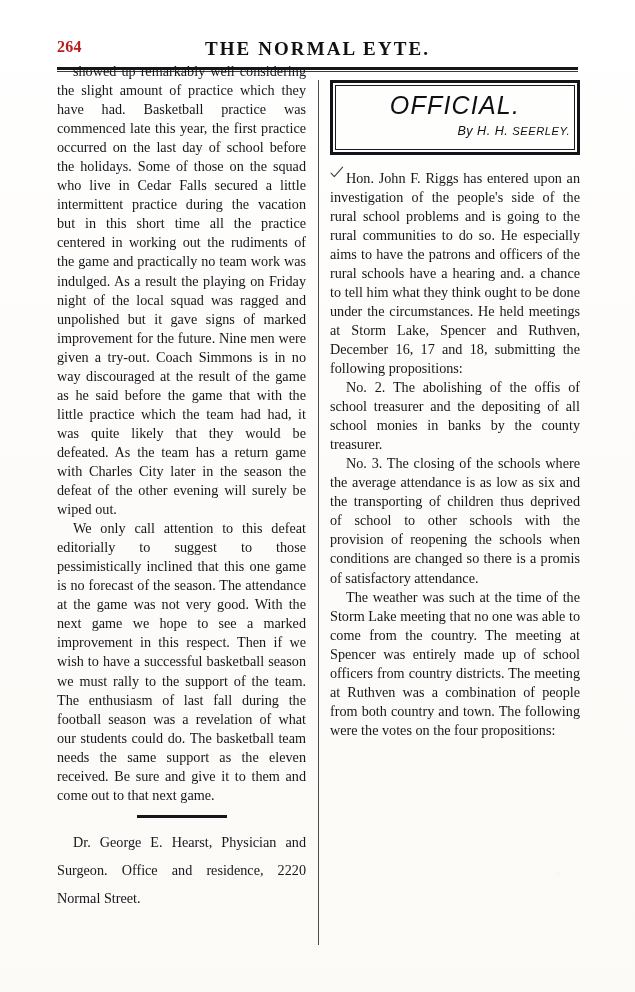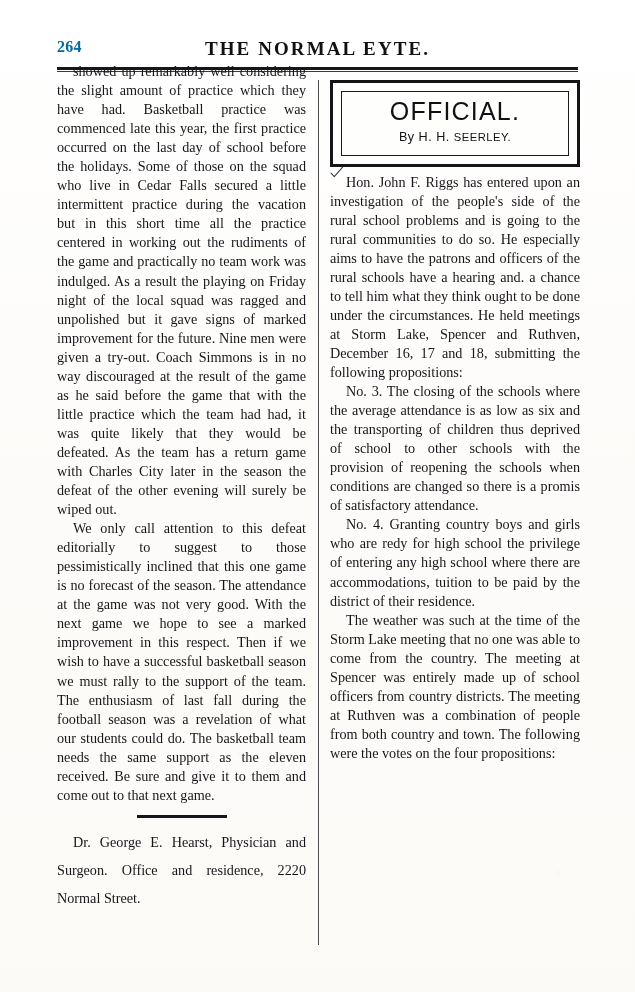--- a/index.html
+++ b/index.html
@@ -49,21 +49,21 @@
     width: 635px;
     height: 26px;
   }
   .folio {
     position: absolute;
     left: 57px;
     top: 0;
     font-size: 16px;
     font-weight: bold;
     letter-spacing: 0.3px;
-    color: #0369a1;
+    color: #b91c1c;
   }
   .head-title {
     position: absolute;
     left: 0;
     top: 0;
     width: 635px;
     text-align: center;
     font-size: 19px;
     font-weight: bold;
     letter-spacing: 2.1px;
@@ -128,43 +128,45 @@
     margin: 0;
     text-indent: 16px;
   }
 
   
   .official-box {
     position: relative;
     width: 250px;
     box-sizing: border-box;
     border: 3px solid #141418;
-    padding: 8px;
+    padding: 2px;
     background: transparent;
-    margin-bottom: 6px;
+    margin-bottom: 14px;
+    font-style: italic;
   }
   .official-box-inner {
     border: 1px solid #191920;
     padding: 6px 4px 8px 4px;
     text-align: center;
   }
   .official-title {
     font-size: 25px;
     letter-spacing: 1.2px;
     color: #101014;
     line-height: 1.06;
     font-weight: normal;
     font-family: "Liberation Sans", "DejaVu Sans", sans-serif;
   }
   .official-byline {
     margin-top: 3px;
     font-size: 12.6px;
     letter-spacing: 0.5px;
     color: #121216;
     font-family: "Liberation Sans", "DejaVu Sans", sans-serif;
+    text-align: right;
   }
   .official-byline .sc {
     font-size: 11.2px;
   }
 
   
   .pen-check {
     position: absolute;
     left: 330px;
     top: 166px;
@@ -228,22 +230,22 @@
     <div class="col col-right">
 
       <div class="official-box">
         <div class="official-box-inner">
           <div class="official-title">OFFICIAL.</div>
           <div class="official-byline"><span>By </span><span>H. H. </span><span class="sc">SEERLEY.</span></div>
         </div>
       </div>
 
       <p>Hon. John F. Riggs has entered upon an investigation of the people's side of the rural school problems and is going to the rural communities to do so. He especially aims to have the patrons and officers of the rural schools have a hearing and. a chance to tell him what they think ought to be done under the circumstances. He held meetings at Storm Lake, Spencer and Ruthven, December 16, 17 and 18, submitting the following propositions:</p>
+      <p>No. 2. The abolishing of the offis of school treasurer and the depositing of all school monies in banks by the county treasurer.</p>
       <p>No. 3. The closing of the schools where the average attendance is as low as six and the transporting of children thus deprived of school to other schools with the provision of reopening the schools when conditions are changed so there is a promis of satisfactory attendance.</p>
-      <p>No. 4. Granting country boys and girls who are redy for high school the privilege of entering any high school where there are accommodations, tuition to be paid by the district of their residence.</p>
       <p>The weather was such at the time of the Storm Lake meeting that no one was able to come from the country. The meeting at Spencer was entirely made up of school officers from country districts. The meeting at Ruthven was a combination of people from both country and town. The following were the votes on the four propositions:</p>
     </div>
 
     <svg class="pen-check" viewBox="0 0 14 13">
       <path d="M1 7.2 L4.3 10.6 L12.6 1.2" fill="none" stroke="#3c3c44" stroke-width="1.1" stroke-linecap="round" stroke-linejoin="round"></path>
     </svg>
 
   </div>
 </div>
 

